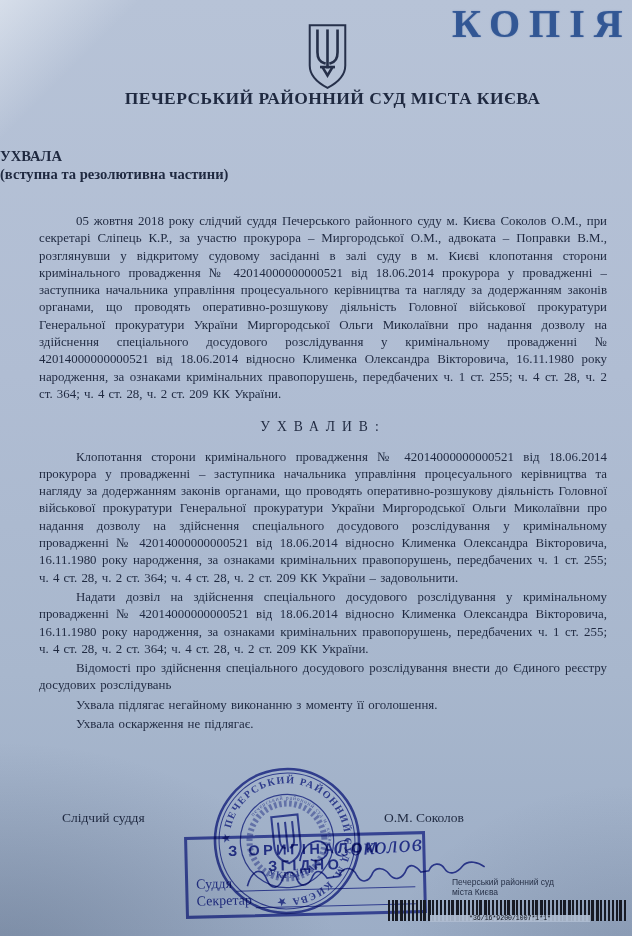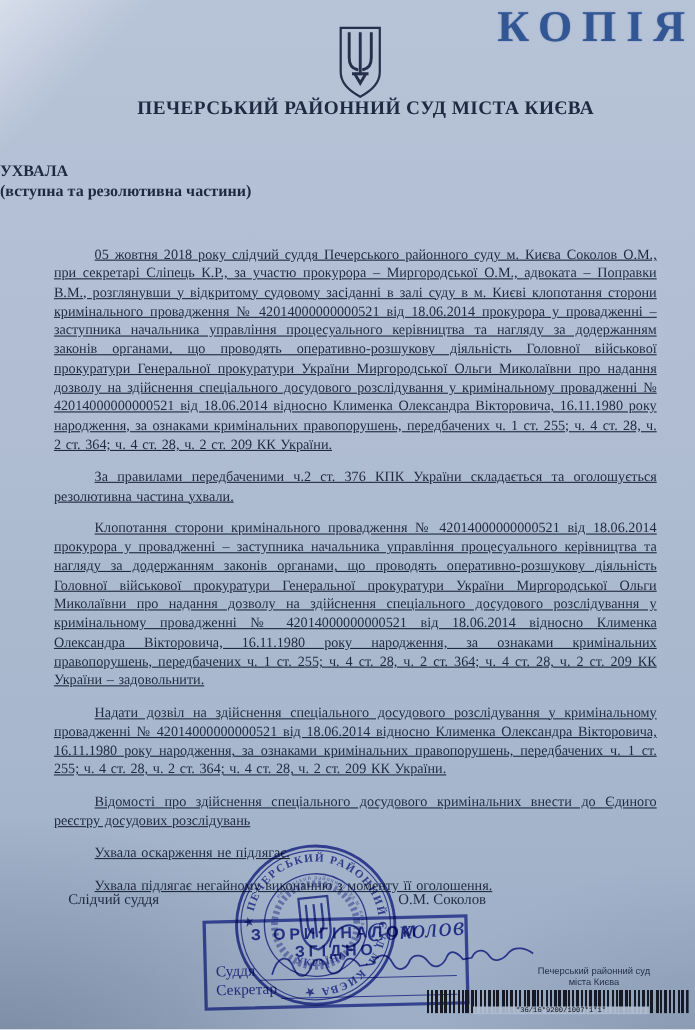--- a/index.html
+++ b/index.html
@@ -23,44 +23,44 @@
   }
   
   .emblem{left:298px;top:23px;width:59px;height:68px;}
   
   .court-name{left:0;right:0;top:88px;text-align:center;font-weight:bold;font-size:17.5px;letter-spacing:.4px;padding-left:33px;}
   .case-number{right:23px;top:126px;font-size:13.8px;}
   .title-block{left:0;right:0;top:147px;text-align:left;font-weight:bold;font-size:14.6px;line-height:18px;}
   .title-block .subtitle{word-spacing:9px;}
   
   .doc-body{left:37px;right:23px;top:211px;font-size:12.9px;line-height:17.3px;text-align:justify;word-spacing:1px;}
-  .doc-body p{margin:12px;text-indent:37px;text-decoration:underline;}
+  .doc-body p{margin:2px;text-indent:37px;}
   .resolution-heading{text-align:center;letter-spacing:7px;font-size:13.6px;margin:15px 0 13px;}
   
   .judge-label{left:62px;top:810px;font-size:13.5px;}
-  .judge-name{left:362px;top:810px;font-size:13.5px;}
+  .judge-name{left:384px;top:810px;font-size:13.5px;}
   
   .seal{left:211px;top:765px;width:152px;height:152px;mix-blend-mode:multiply;opacity:.88;transform:rotate(-6deg);}
   
   .cert-stamp{
     left:185px;top:834px;width:241px;height:82px;box-sizing:border-box;
     border:3px solid rgba(43,58,168,0.8);padding:4px 8px 6px;
     color:rgba(38,52,160,0.92);mix-blend-mode:multiply;transform:rotate(-1.4deg);
     display:flex;flex-direction:column;justify-content:space-between;
   }
   .cert-title{font-family:"Liberation Sans","DejaVu Sans",sans-serif;font-weight:bold;font-size:14.5px;letter-spacing:3.5px;text-align:center;}
   .cert-row{display:flex;align-items:flex-end;gap:4px;font-size:14px;}
   .cert-line{flex:1;border-bottom:1.7px solid rgba(43,58,168,0.85);height:13px;}
   
   .judge-signature{left:295px;top:830px;mix-blend-mode:multiply;color:rgba(44,58,165,0.95);
     transform:rotate(-4deg);display:flex;align-items:center;}
   .judge-signature .sig-text{font-style:italic;font-size:24px;letter-spacing:1px;}
   .secretary-signature{left:243px;top:856px;mix-blend-mode:multiply;transform:rotate(-3deg);}
   
-  .footer-court{left:452px;top:878px;width:176px;text-align:center;
+  .footer-court{left:452px;top:878px;width:176px;text-align:left;
     font-family:"Liberation Sans","DejaVu Sans",sans-serif;font-size:8.5px;line-height:9.5px;color:#273148;}
   .barcode{
     left:388px;top:900px;width:238px;height:21px;
     background:
       repeating-linear-gradient(90deg,#171a24 0 2px,transparent 2px 4px),
       repeating-linear-gradient(90deg,#171a24 0 1px,transparent 1px 7px);
   }
   .barcode-number{
     left:430px;top:915px;width:160px;text-align:center;
     font-family:"Liberation Mono","DejaVu Sans Mono",monospace;font-size:6.5px;
@@ -89,26 +89,26 @@
   </div>
 
   <div class="abs court-name">ПЕЧЕРСЬКИЙ РАЙОННИЙ СУД МІСТА КИЄВА</div>
   <div class="abs title-block">
     <div>УХВАЛА</div>
     <div>(вступна та резолютивна частини)</div>
   </div>
 
   <div class="abs doc-body">
     <p>05 жовтня 2018 року слідчий суддя Печерського районного суду м. Києва Соколов О.М., при секретарі Сліпець К.Р., за участю прокурора – Миргородської О.М., адвоката – Поправки В.М., розглянувши у відкритому судовому засіданні в залі суду в м. Києві клопотання сторони кримінального провадження № 42014000000000521 від 18.06.2014 прокурора у провадженні – заступника начальника управління процесуального керівництва та нагляду за додержанням законів органами, що проводять оперативно-розшукову діяльність Головної військової прокуратури Генеральної прокуратури України Миргородської Ольги Миколаївни про надання дозволу на здійснення спеціального досудового розслідування у кримінальному провадженні № 42014000000000521 від 18.06.2014 відносно Клименка Олександра Вікторовича, 16.11.1980 року народження, за ознаками кримінальних правопорушень, передбачених ч. 1 ст. 255; ч. 4 ст. 28, ч. 2 ст. 364; ч. 4 ст. 28, ч. 2 ст. 209 КК України.</p>
-    <p>За правилами передбаченими ч.2 ст. 376 КПК України складається та оголошується резолютивна частина ухвали.</p>
+    <div class="resolution-heading">УХВАЛИВ:</div>
     <p>Клопотання сторони кримінального провадження № 42014000000000521 від 18.06.2014 прокурора у провадженні – заступника начальника управління процесуального керівництва та нагляду за додержанням законів органами, що проводять оперативно-розшукову діяльність Головної військової прокуратури Генеральної прокуратури України Миргородської Ольги Миколаївни про надання дозволу на здійснення спеціального досудового розслідування у кримінальному провадженні № 42014000000000521 від 18.06.2014 відносно Клименка Олександра Вікторовича, 16.11.1980 року народження, за ознаками кримінальних правопорушень, передбачених ч. 1 ст. 255; ч. 4 ст. 28, ч. 2 ст. 364; ч. 4 ст. 28, ч. 2 ст. 209 КК України – задовольнити.</p>
     <p>Надати дозвіл на здійснення спеціального досудового розслідування у кримінальному провадженні № 42014000000000521 від 18.06.2014 відносно Клименка Олександра Вікторовича, 16.11.1980 року народження, за ознаками кримінальних правопорушень, передбачених ч. 1 ст. 255; ч. 4 ст. 28, ч. 2 ст. 364; ч. 4 ст. 28, ч. 2 ст. 209 КК України.</p>
-    <p>Відомості про здійснення спеціального досудового кримінальних внести до Єдиного реєстру досудових розслідувань</p>
+    <p>Відомості про здійснення спеціального досудового розслідування внести до Єдиного реєстру досудових розслідувань</p>
+    <p>Ухвала підлягає негайному виконанню з моменту її оголошення.</p>
     <p>Ухвала оскарження не підлягає.</p>
-    <p>Ухвала підлягає негайному виконанню з моменту її оголошення.</p>
   </div>
 
   <div class="abs judge-label">Слідчий суддя</div>
   <div class="abs judge-name">О.М. Соколов</div>
 
   <div class="abs seal">
     <svg width="152" height="152" viewBox="0 0 150 150" fill="none">
       <g stroke="#3240a6">
         <circle cx="75" cy="75" r="71" stroke-width="2.6"></circle>
         <circle cx="75" cy="75" r="67" stroke-width="1"></circle>

